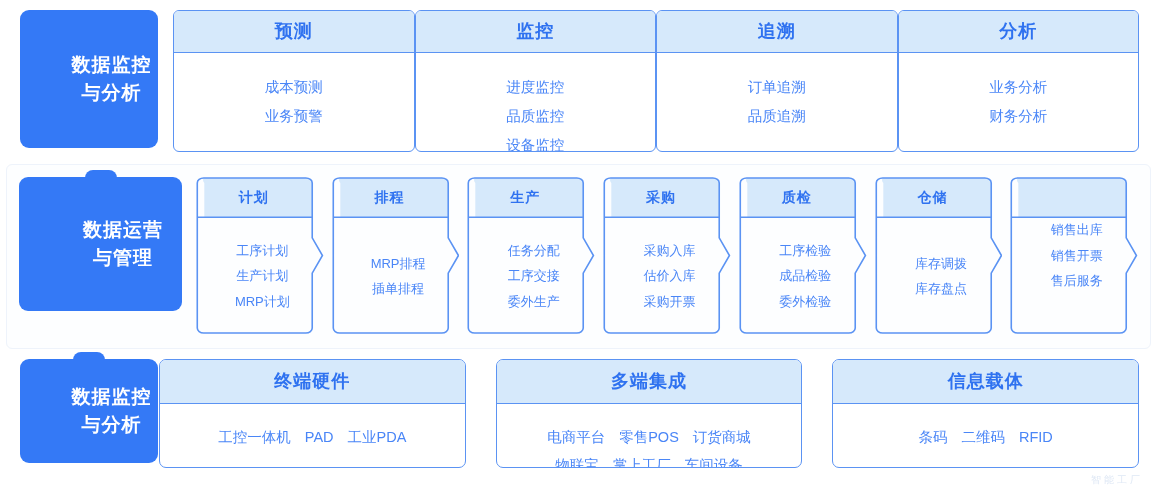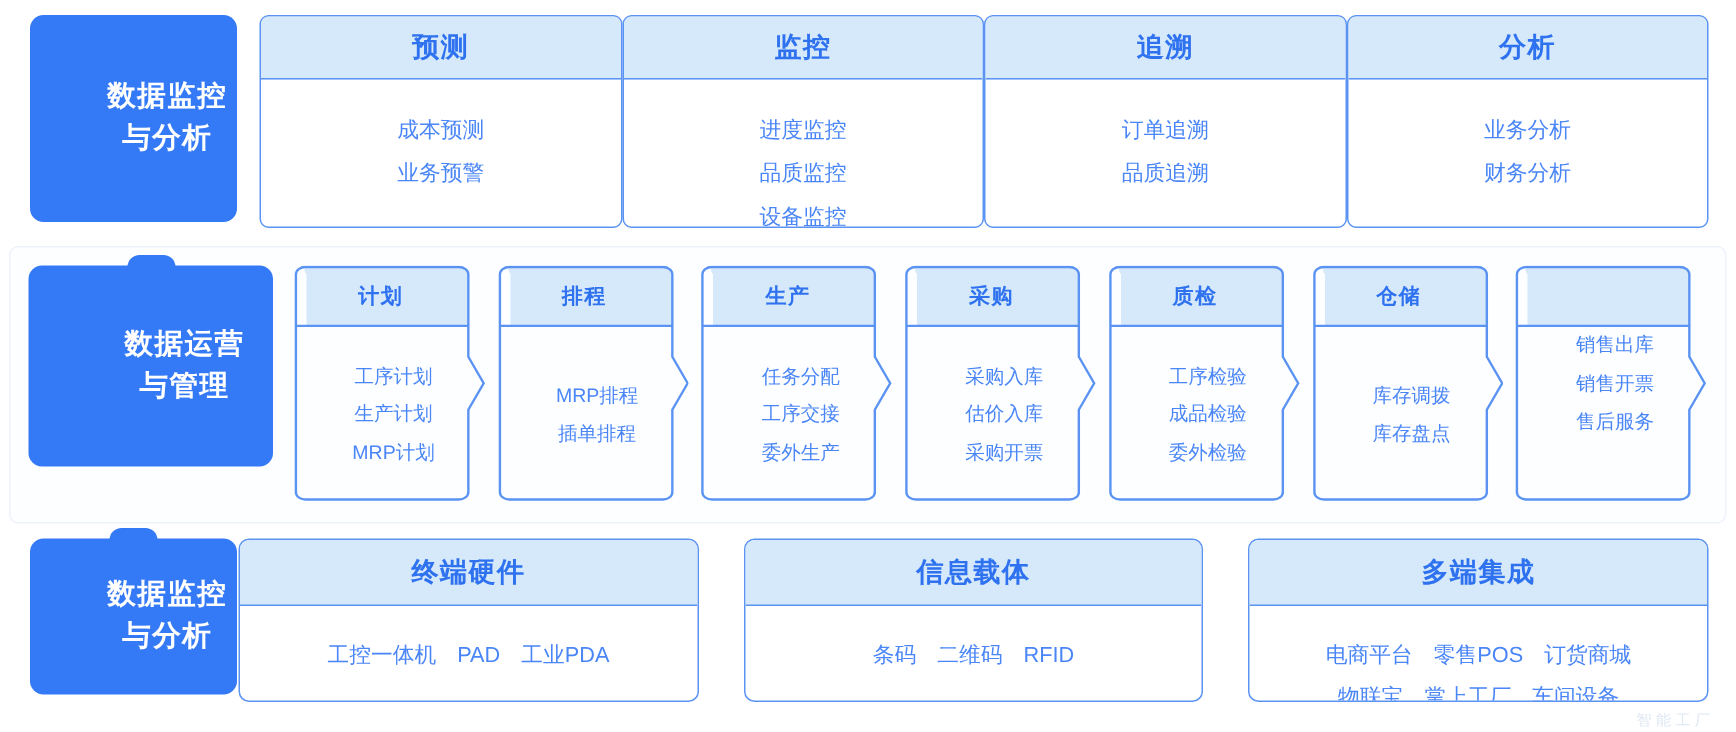--- a/index.html
+++ b/index.html
@@ -363,38 +363,38 @@
       <div class="card">
         <div class="card-head">终端硬件</div>
         <div class="card-body inline">
           <span class="item">工控一体机</span>
           <span class="item">PAD</span>
           <span class="item">工业PDA</span>
         </div>
       </div>
 
       <div class="card">
-        <div class="card-head">信息载体</div>
-        <div class="card-body inline">
-          <span class="item">条码</span>
-          <span class="item">二维码</span>
-          <span class="item">RFID</span>
-        </div>
-      </div>
-
-      <div class="card">
         <div class="card-head">多端集成</div>
         <div class="card-body inline two-line">
           <span class="item">电商平台</span>
           <span class="item">零售POS</span>
           <span class="item">订货商城</span>
           <span class="item">物联宝</span>
           <span class="item">掌上工厂</span>
           <span class="item">车间设备</span>
         </div>
       </div>
 
+      <div class="card">
+        <div class="card-head">信息载体</div>
+        <div class="card-body inline">
+          <span class="item">条码</span>
+          <span class="item">二维码</span>
+          <span class="item">RFID</span>
+        </div>
+      </div>
+
     </div>
   </div>
 
   <div class="watermark">智能工厂</div>
 
 </div>
 
 </body></html>

